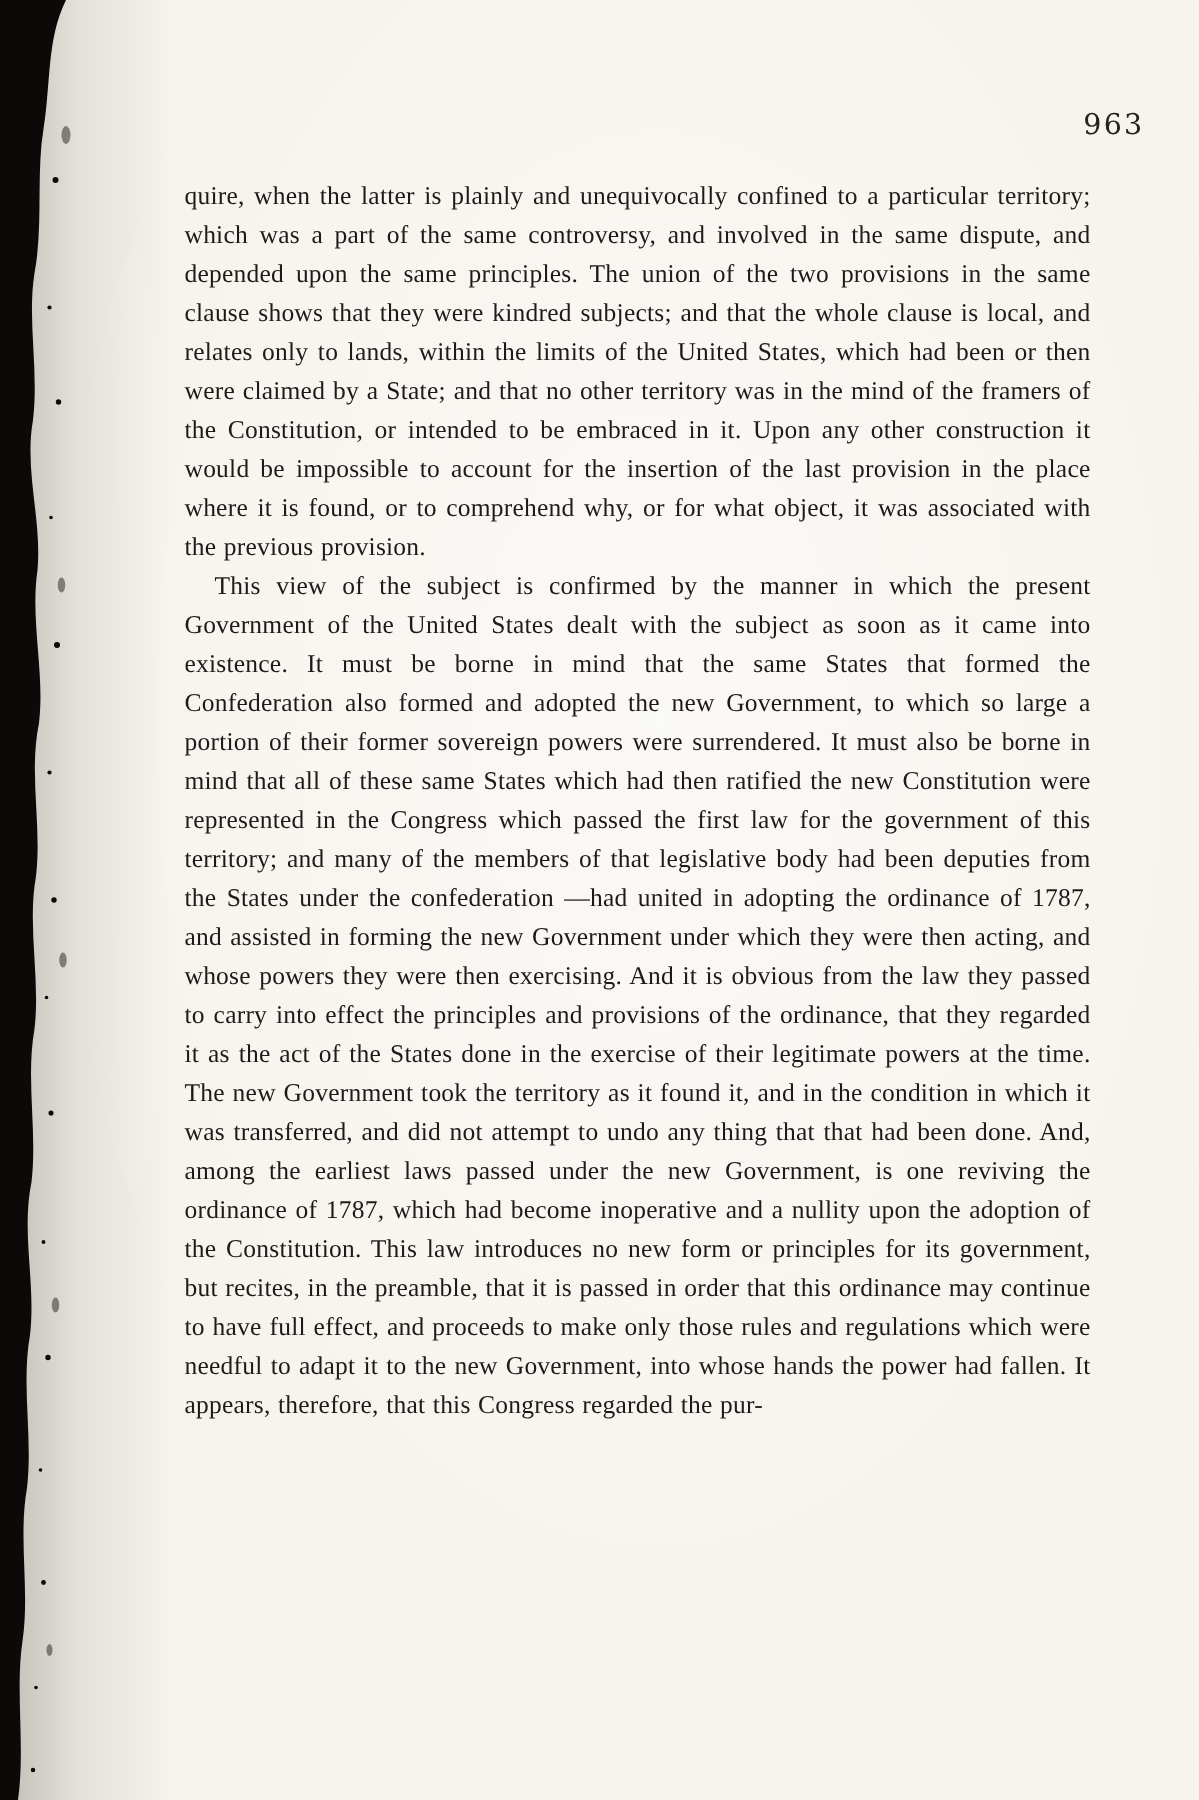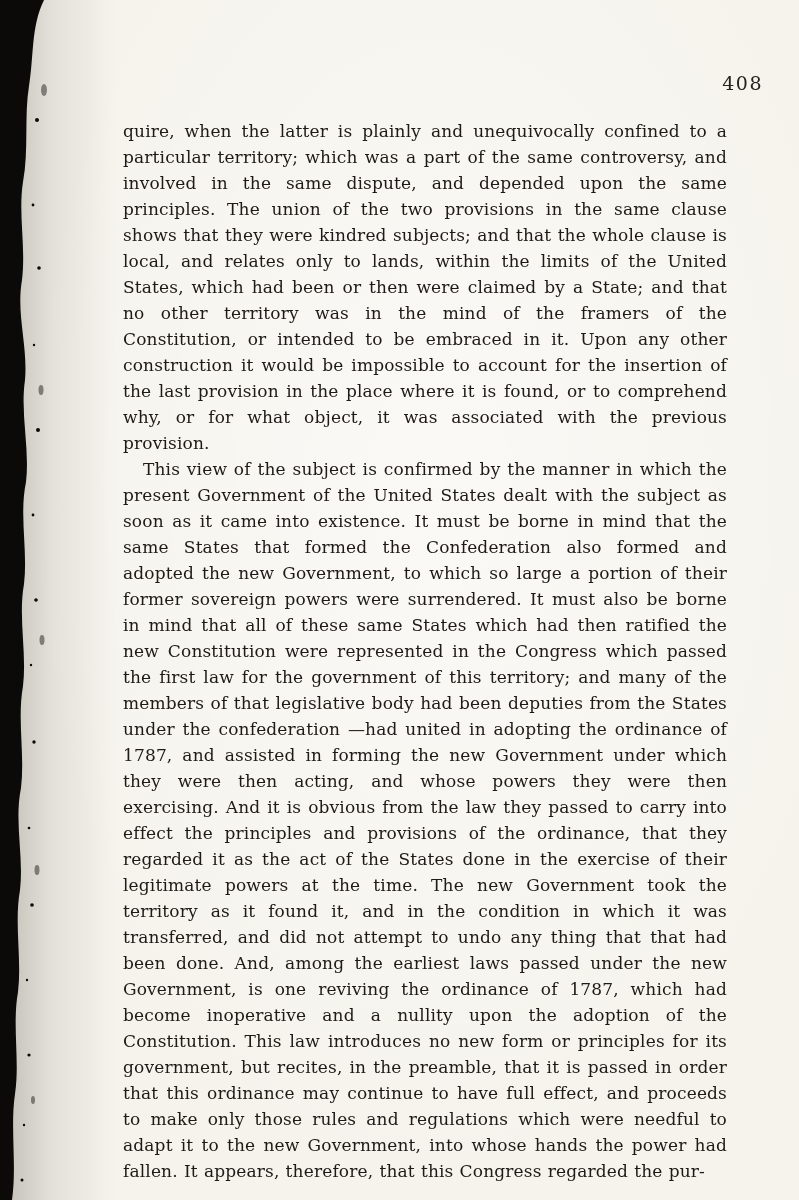--- a/index.html
+++ b/index.html
@@ -70,20 +70,21 @@
     }
     .body-text {
       text-align: justify;
       font-size: 17px;
       line-height: 26px;
       letter-spacing: 0.15px;
       word-spacing: 0.6px;
     }
     .body-text p {
       margin: 0;
+      font-family: Liberation Serif, serif;
     }
     .body-text p + p {
       text-indent: 20px;
     }
   </style>
 </head>
 <body>
 
 <div class="page">
 
@@ -117,21 +118,21 @@
       <ellipse cx="41" cy="390" rx="2.5" ry="5"></ellipse>
       <ellipse cx="42" cy="640" rx="2.5" ry="5"></ellipse>
       <ellipse cx="37" cy="870" rx="2.5" ry="5"></ellipse>
       <ellipse cx="33" cy="1100" rx="2" ry="4"></ellipse>
     </g>
   </svg>
 
   <div class="content">
 
     <div class="header">
-      <div class="page-number">408</div>
+      <div class="page-number">963</div>
     </div>
 
     <div class="body-text">
       <p>quire, when the latter is plainly and unequivocally confined to a particular territory; which was a part of the same controversy, and involved in the same dispute, and depended upon the same principles.  The union of the two provisions in the same clause shows that they were kindred subjects; and that the whole clause is local, and relates only to lands, within the limits of the United States, which had been or then were claimed by a State; and that no other territory was in the mind of the framers of the Constitution, or intended to be embraced in it.  Upon any other construction it would be impossible to account for the insertion of the last provision in the place where it is found, or to comprehend why, or for what object, it was associated with the previous provision.</p>
       <p>This view of the subject is confirmed by the manner in which the present Government of the United States dealt with the subject as soon as it came into existence.  It must be borne in mind that the same States that formed the Confederation also formed and adopted the new Government, to which so large a portion of their former sovereign powers were surrendered.  It must also be borne in mind that all of these same States which had then ratified the new Constitution were represented in the Congress which passed the first law for the government of this territory; and many of the members of that legislative body had been deputies from the States under the confederation —had united in adopting the ordinance of 1787, and assisted in forming the new Government under which they were then acting, and whose powers they were then exercising.  And it is obvious from the law they passed to carry into effect the principles and provisions of the ordinance, that they regarded it as the act of the States done in the exercise of their legitimate powers at the time.  The new Government took the territory as it found it, and in the condition in which it was transferred, and did not attempt to undo any thing that that had been done.  And, among the earliest laws passed under the new Government, is one reviving the ordinance of 1787, which had become inoperative and a nullity upon the adoption of the Constitution.  This law introduces no new form or principles for its government, but recites, in the preamble, that it is passed in order that this ordinance may continue to have full effect, and proceeds to make only those rules and regulations which were needful to adapt it to the new Government, into whose hands the power had fallen.  It appears, therefore, that this Congress regarded the pur-</p>
     </div>
 
   </div>
 
 </div>

